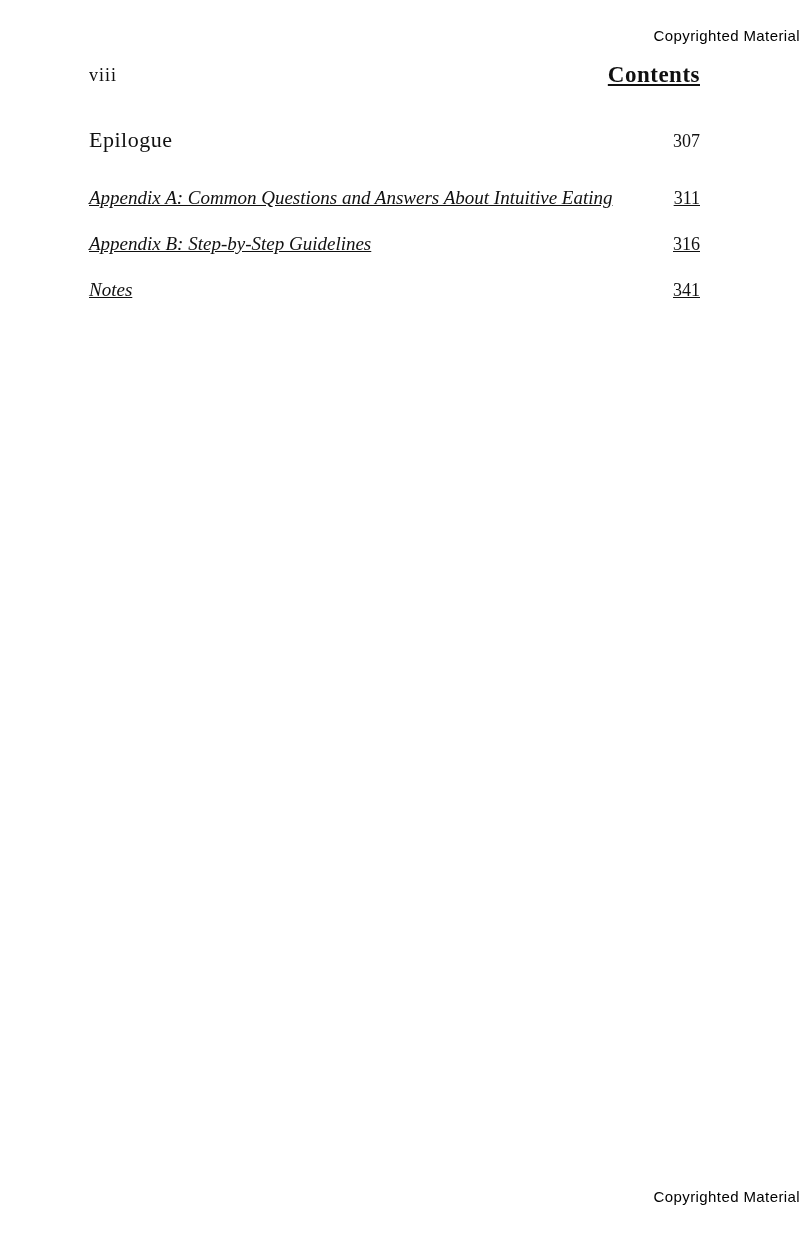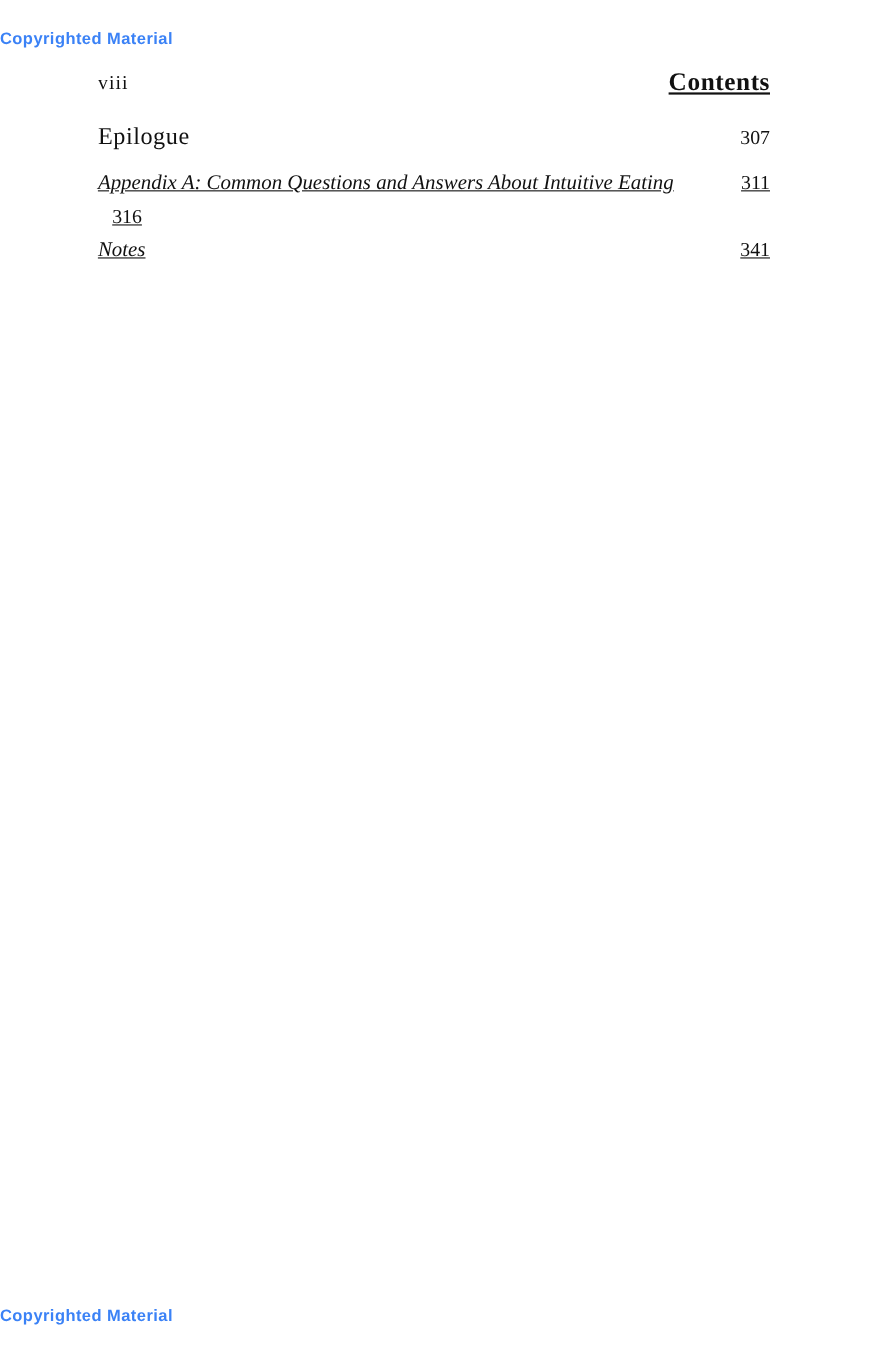--- a/index.html
+++ b/index.html
@@ -14,27 +14,27 @@
     background: #ffffff;
     color: #111111;
     overflow: hidden;
     font-family: "Liberation Serif", serif;
   }
   
   .copyright {
     position: absolute;
     left: 0;
     width: 100%;
-    text-align: left;
+    text-align: right;
     font-family: "Liberation Sans", sans-serif;
-    font-weight: bold;
+    font-weight: normal;
     font-size: 15px;
     line-height: 18px;
     letter-spacing: 0.4px;
-    color: #3b82f6;
+    color: #000000;
   }
   .copyright.top { top: 27px; }
   .copyright.bottom { bottom: 27px; }
 
   
   .text-block {
     position: absolute;
     left: 89px;
     top: 0;
     width: 611px;
@@ -66,20 +66,21 @@
 
   
   .toc-row {
     display: flex;
     justify-content: space-between;
     align-items: baseline;
   }
   .toc-row .title {
     font-style: italic;
     font-size: 19px;
+    margin-top: 16px;
   }
   .toc-row .pg {
     font-style: normal;
     font-size: 18px;
     text-align: right;
     min-width: 40px;
   }
   .epilogue-row {
     margin-top: 24px;
     line-height: 28px;
@@ -117,20 +118,21 @@
     </div>
 
     <div class="entries">
 
       <div class="toc-row">
         <span class="title">Appendix A: Common Questions and Answers About Intuitive Eating</span>
         <span class="pg">311</span>
       </div>
 
       <div class="toc-row">
+        <span class="title">Appendix B: Step-by-Step Guidelines</span>
         <span class="pg">316</span>
       </div>
 
 
       <div class="toc-row">
         <span class="title">Notes</span>
         <span class="pg">341</span>
       </div>
 
 

